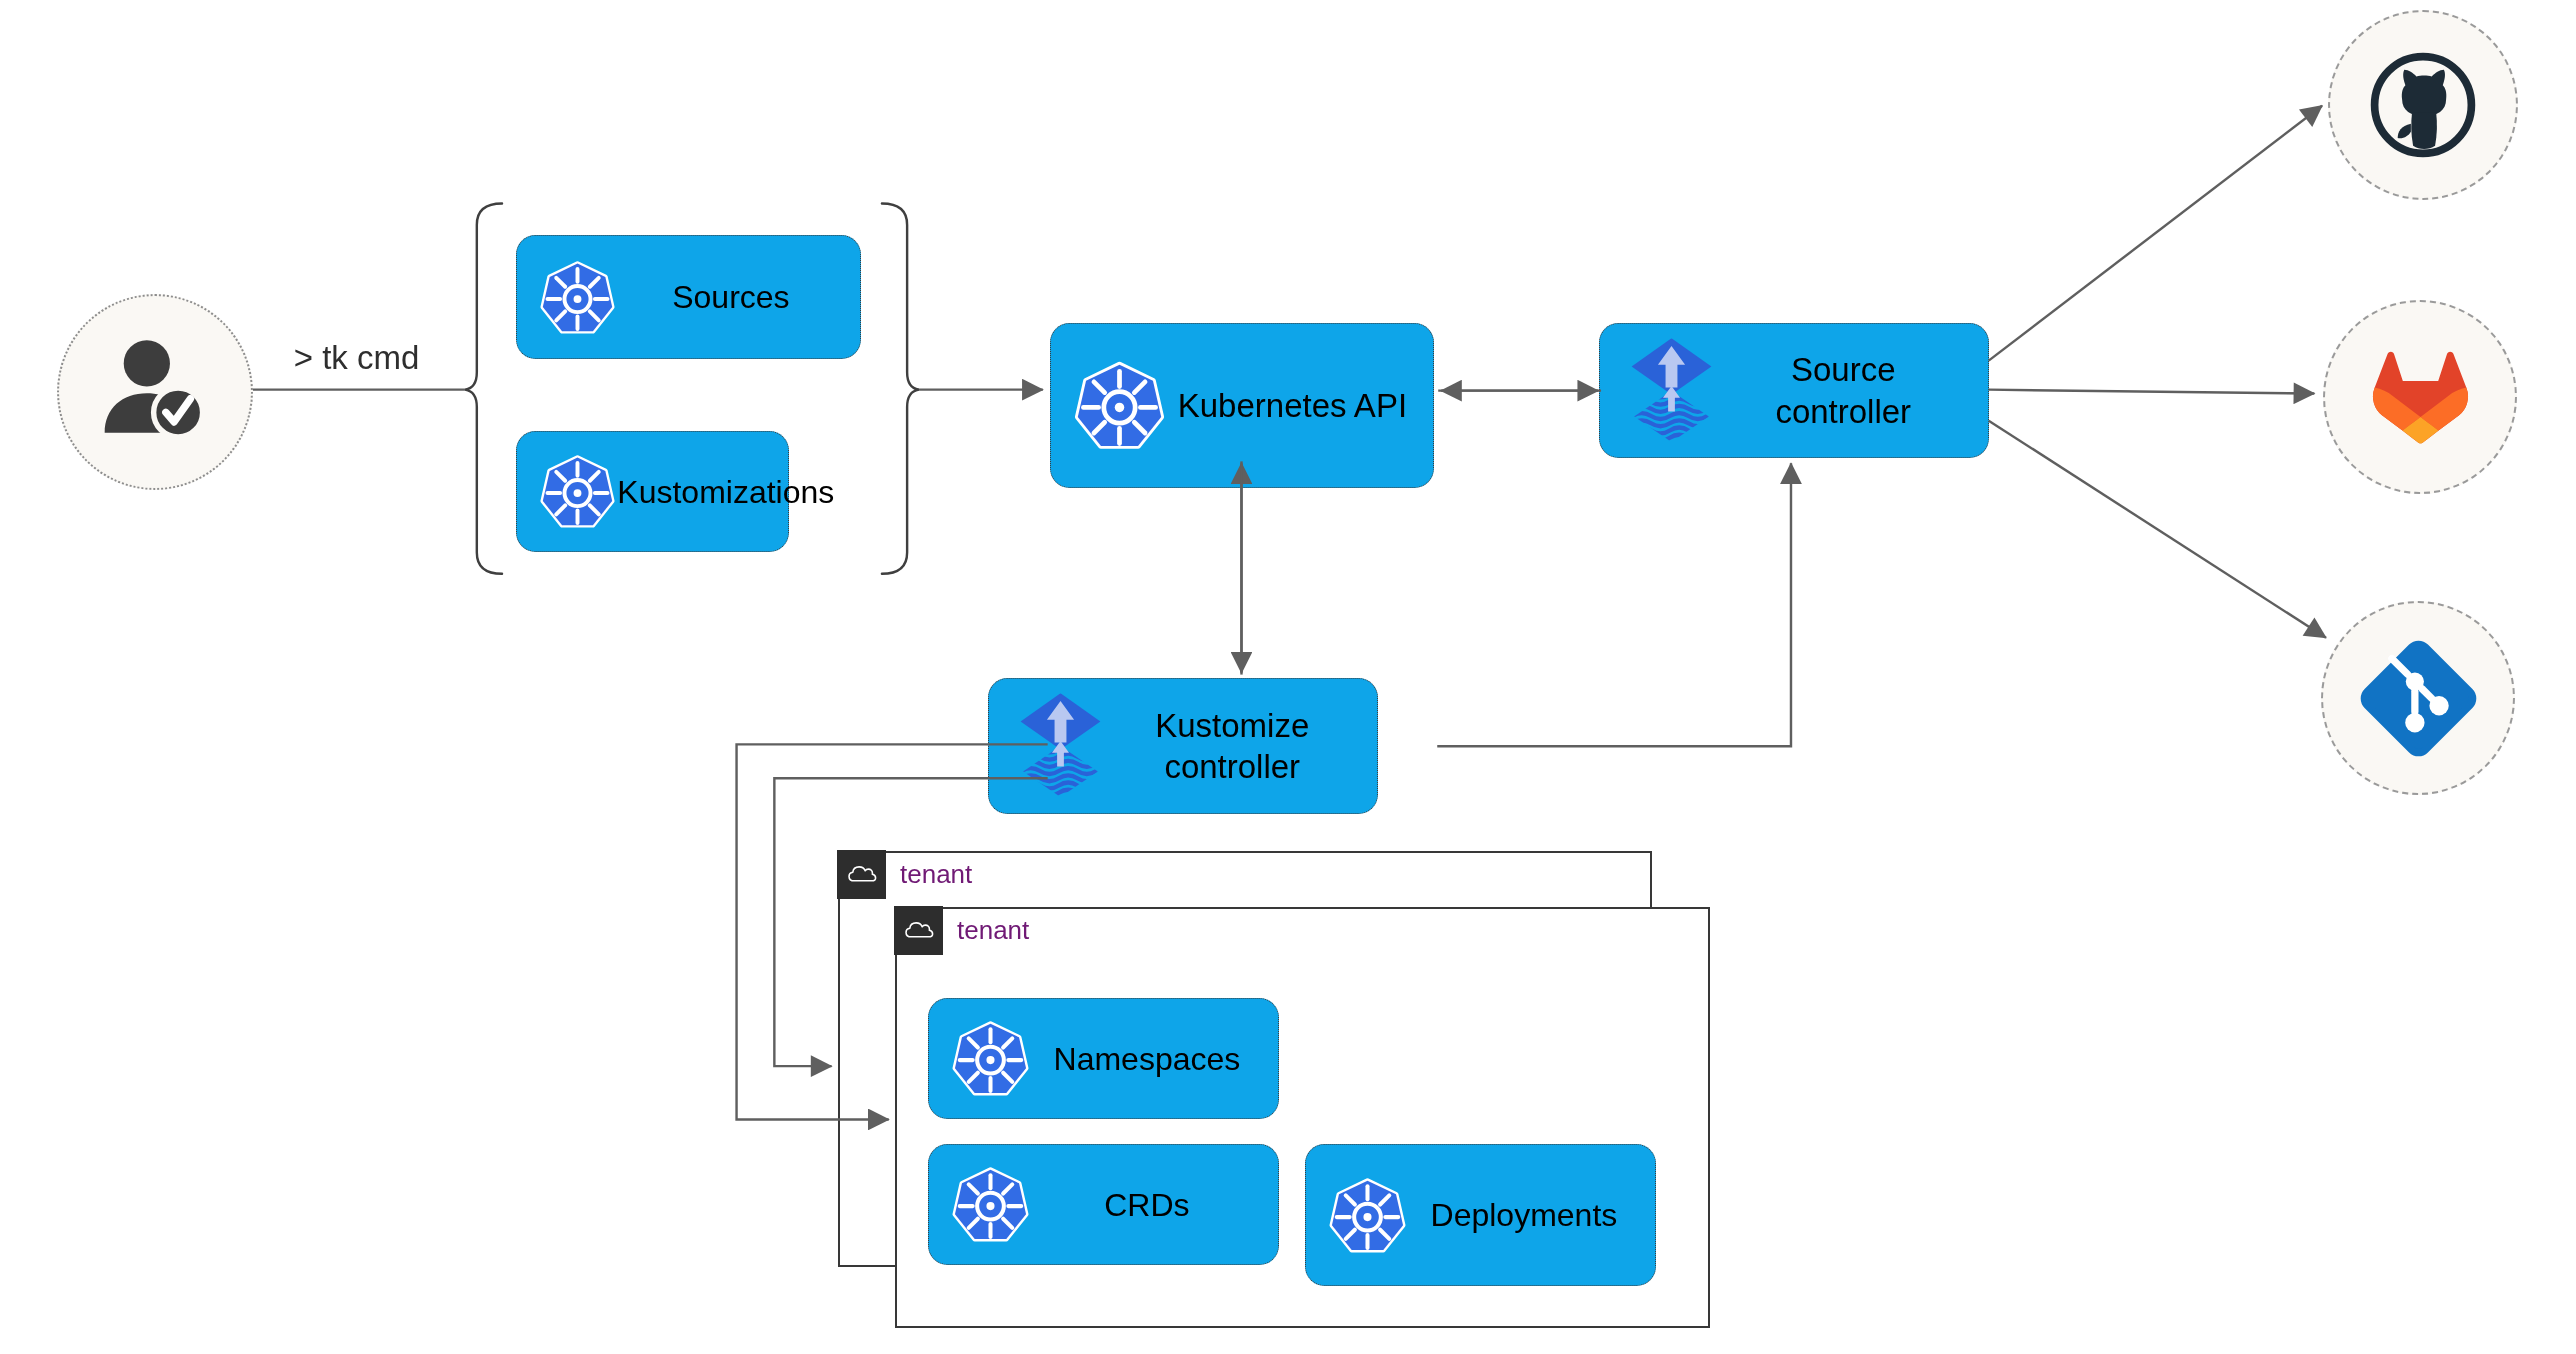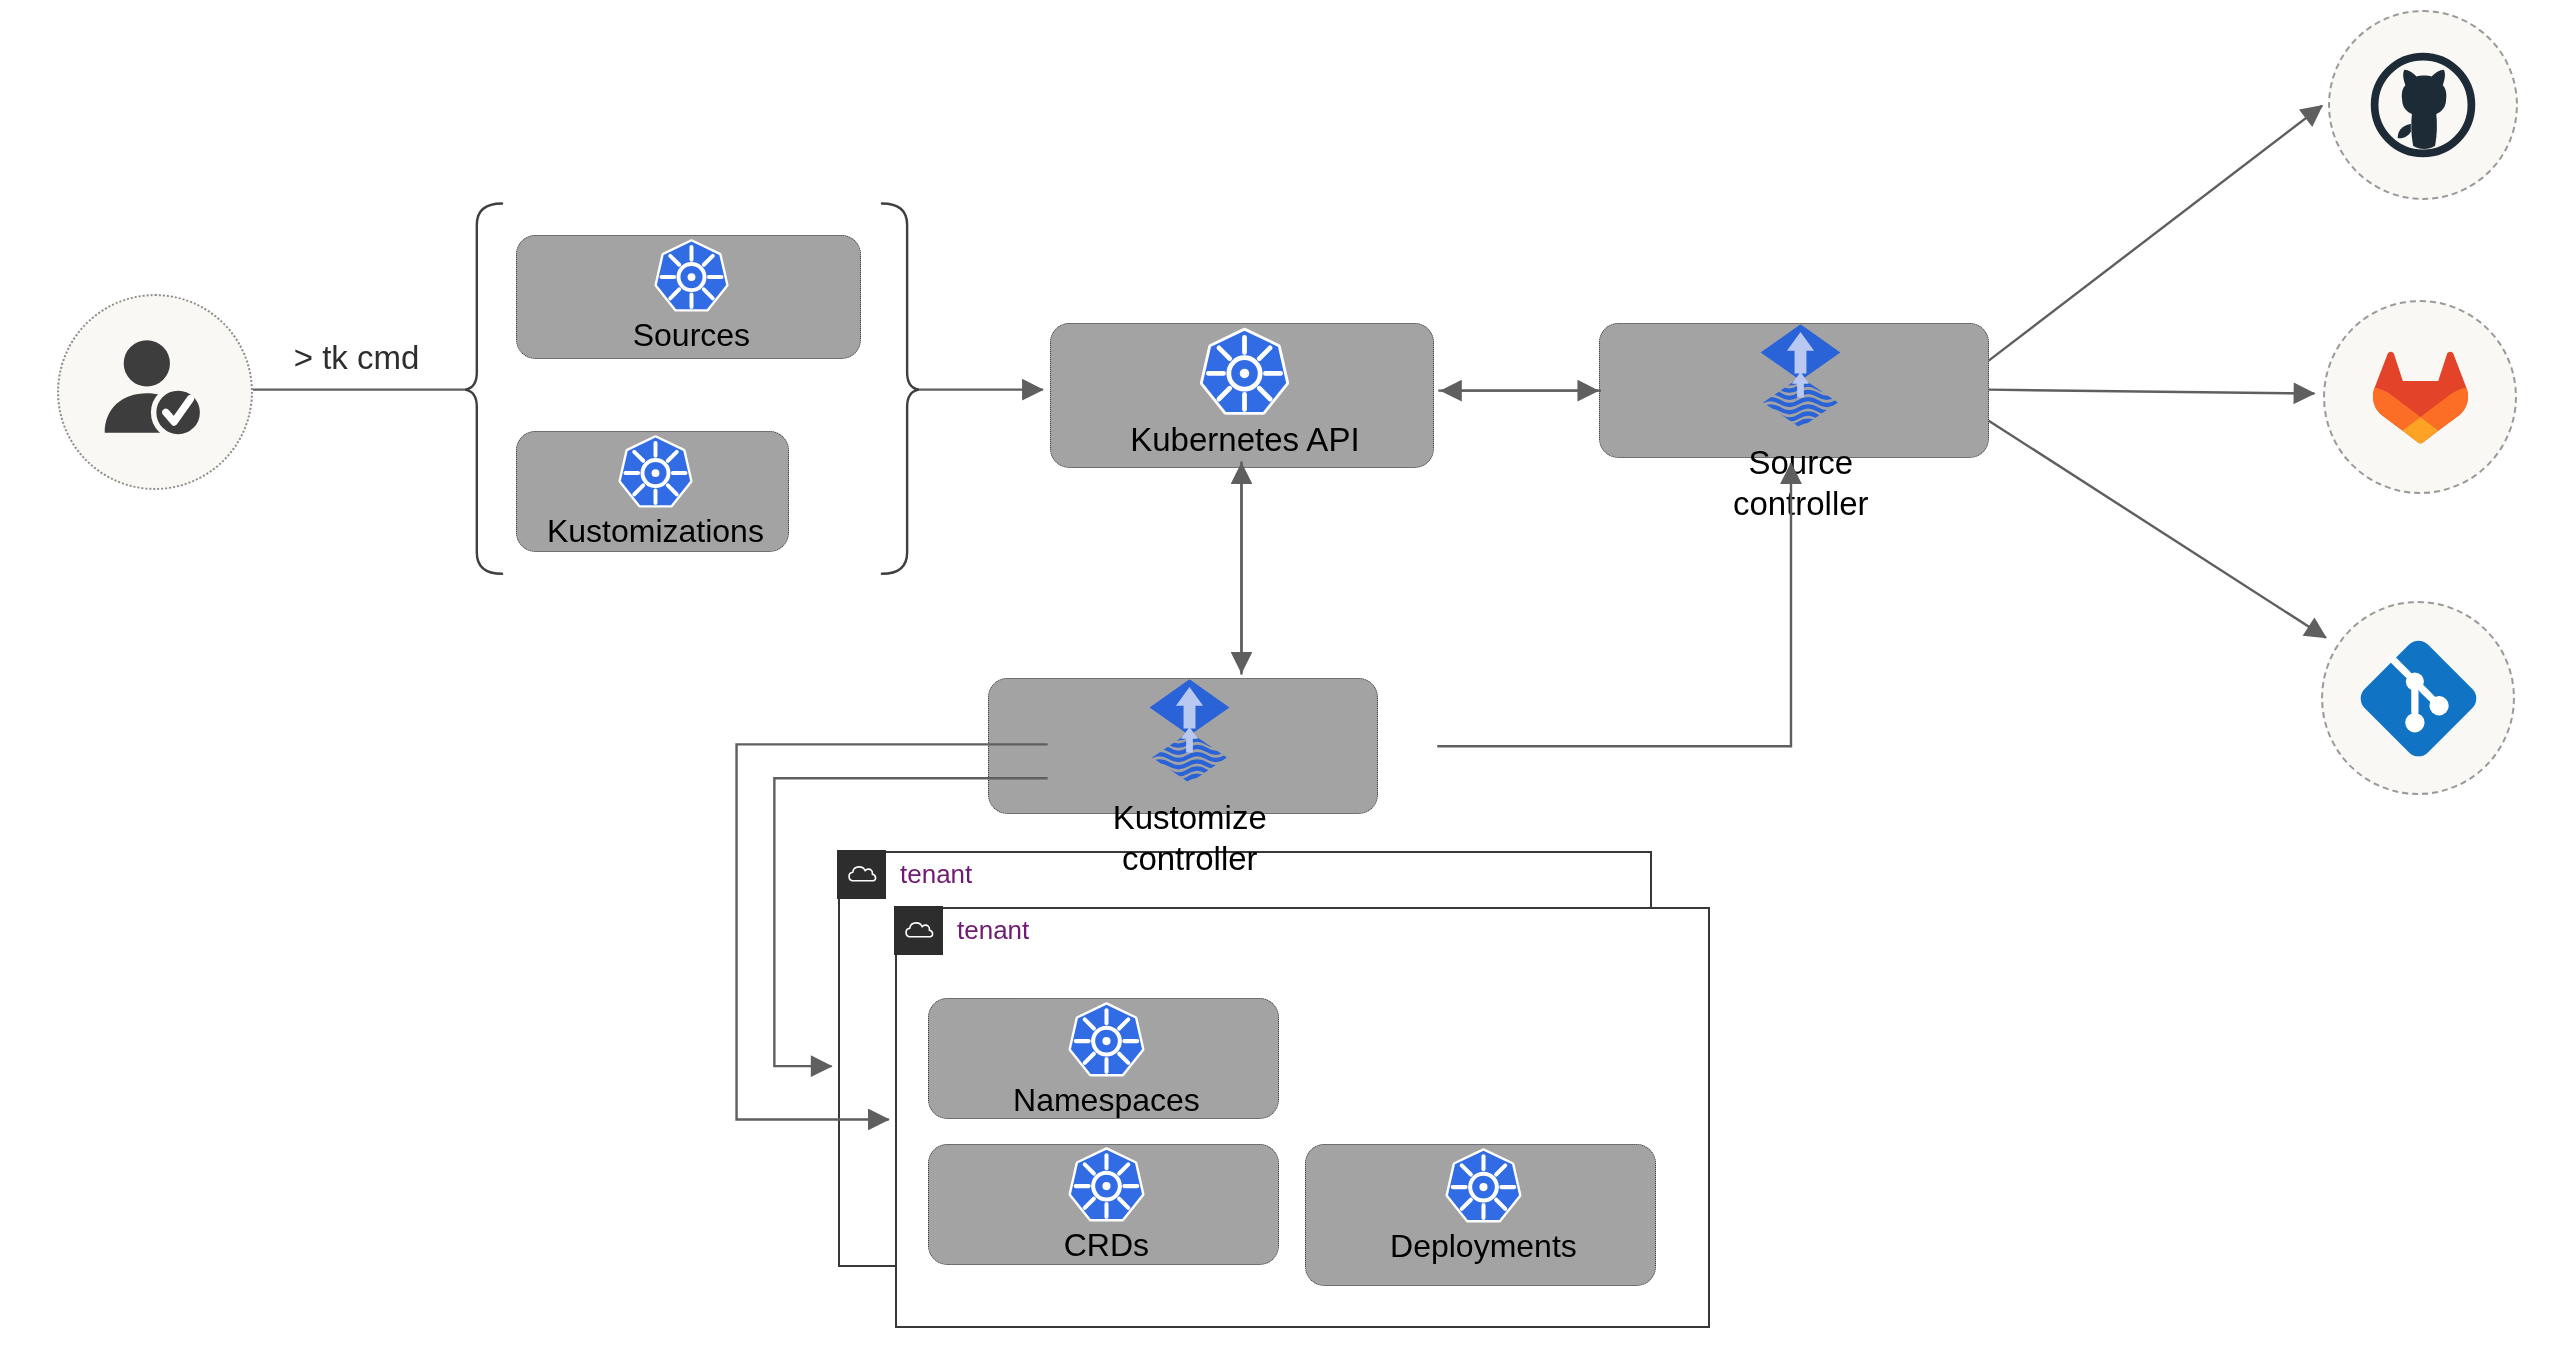--- a/index.html
+++ b/index.html
@@ -2,22 +2,22 @@
 <html><head>
 <meta charset="utf-8">
 <style>
   html,body{margin:0;padding:0;background:#ffffff;}
   .canvas{
     position:relative;width:2576px;height:1355px;background:#ffffff;overflow:hidden;
     font-family:"Liberation Sans","DejaVu Sans",sans-serif;color:#111;
   }
   
   .node{
-    position:absolute;background:#a3a3a3;border:1.9px dotted #3c3c3c;border-radius:19.4px;
-    box-sizing:border-box;display:flex;align-items:center;padding:0 15.5px 0 21.3px;flex-direction:column;
+    position:absolute;background:#0ea5e9;border:1.9px dotted #3c3c3c;border-radius:19.4px;
+    box-sizing:border-box;display:flex;align-items:center;padding:0 15.5px 0 21.3px;
   }
   .nlabel{flex:1;text-align:center;font-size:32px;color:#000;line-height:1.25;}
   .nlabel.big{font-size:33px;}
   .ctl-label{max-width:179px;margin:12px auto;}
   .icon-slot{flex:0 0 auto;display:block;}
   
   .circle{position:absolute;border-radius:50%;background:#faf8f4;box-sizing:border-box;
     display:flex;align-items:center;justify-content:center;}
   .user-circle{border:2.9px dotted #8d8d8d;}
   .remote-circle{border:2.9px dashed #9a9a9a;}
@@ -178,21 +178,21 @@
       </svg>
     <span class="nlabel">Sources</span>
   </div>
   <div class="node z-node" style="left:516px;top:431px;width:273px;height:121px;">
     <svg class="icon-slot" width="79" height="79" viewBox="0 0 82 82">
         <use href="#sym-k8s"></use>
       </svg>
     <span class="nlabel">Kustomizations</span>
   </div>
 
-  <div class="node z-node" style="left:1050px;top:323px;width:384px;height:145px;">
+  <div class="node z-node" style="left:1050px;top:323px;width:384px;height:165px;">
     <svg class="icon-slot" width="95" height="95" viewBox="0 0 98 98">
         <use href="#sym-k8s"></use>
       </svg>
     <span class="nlabel big">Kubernetes API</span>
   </div>
 
   <div class="node z-node" style="left:1599px;top:323px;width:390px;height:135px;padding-left:29px;">
     <svg class="icon-slot" width="85" height="106" viewBox="0 0 88 109">
         <use href="#sym-flux"></use>
       </svg>

